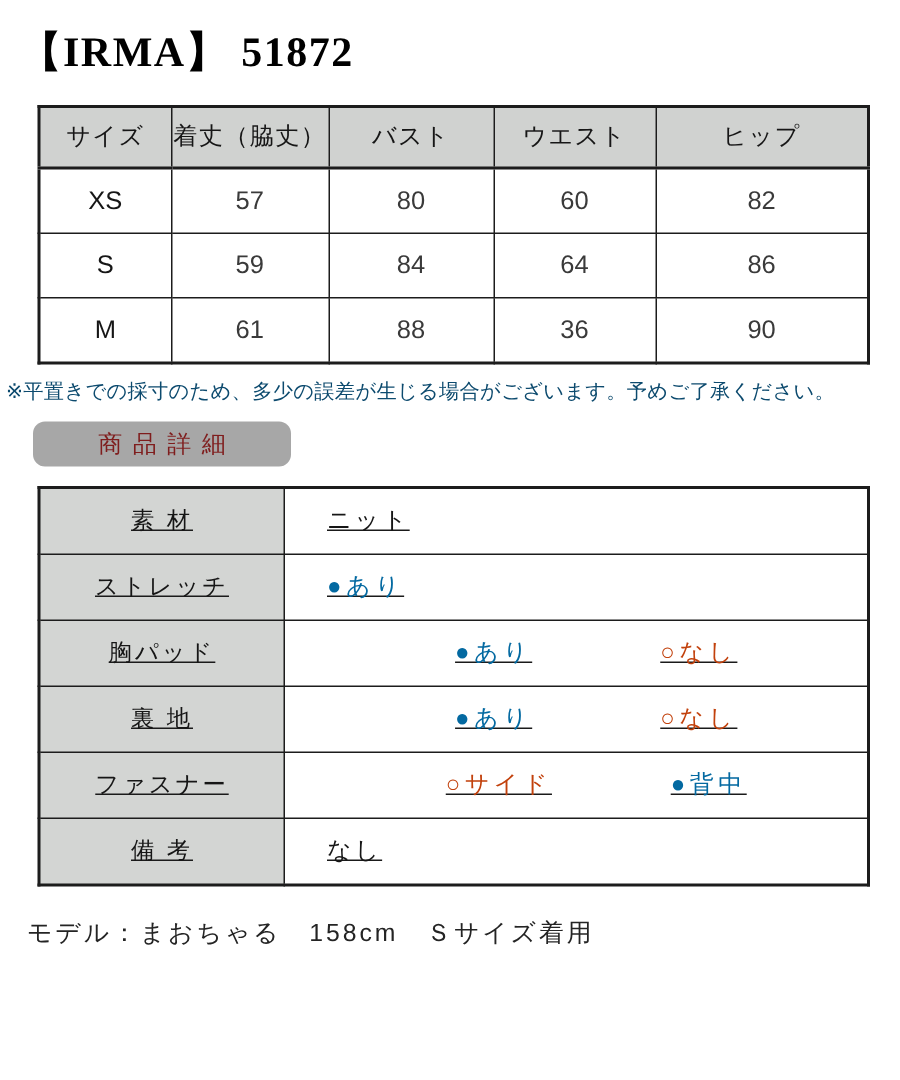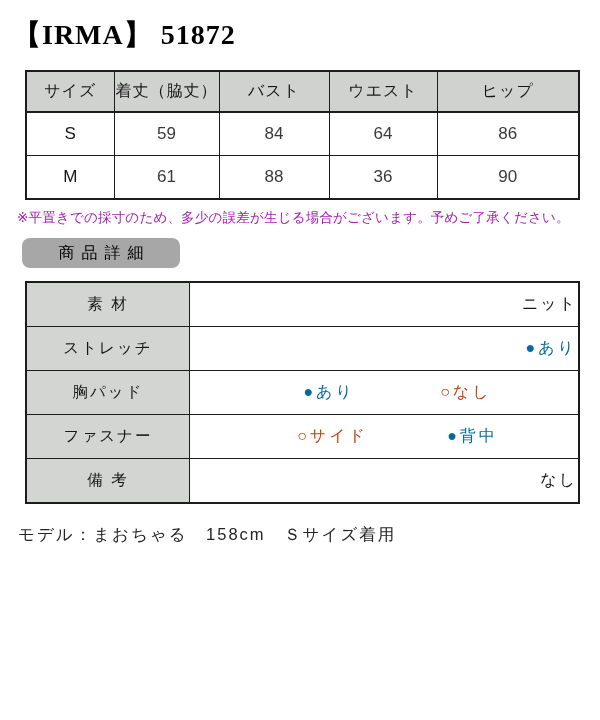--- a/index.html
+++ b/index.html
@@ -28,46 +28,46 @@
   }
   .size-table th{
     background:#d0d2d0;height:37px;font-size:16px;font-weight:500;
     color:#161616;letter-spacing:1px;border-bottom:2.5px solid #1c1c1c;
   }
   .size-table td{height:40px;font-size:17px;color:#3a3a3a;}
   .size-table td.size-name{color:#161616;font-size:17px;}
 
   
   .size-note{
-    margin:9px 0 0 17px;font-size:13.5px;color:#a21caf;letter-spacing:0.2px;
+    margin:9px 0 0 4px;font-size:13.5px;color:#0c4a6e;letter-spacing:0.2px;
   }
 
   
   .badge{
-    margin:11px 0 0 22px;width:158px;height:30px;
+    margin:11px 0 0 22px;width:172px;height:30px;
     background:#a7a7a7;border-radius:8px;
     display:flex;align-items:center;justify-content:center;
-    color:#000000;font-size:16px;letter-spacing:7px;text-indent:7px;
+    color:#7f1d1d;font-size:16px;letter-spacing:7px;text-indent:7px;
   }
   .badge.model{margin:16px 0 0 18px;}
 
   
   .details-table{
     margin:13px 0 0 25px;width:555px;
-    border:2px solid #1c1c1c;table-layout:fixed;
+    border:2px solid #1c1c1c;table-layout:fixed;text-decoration:underline;
   }
   .details-table td{
     border:1.5px solid #1c1c1c;height:41px;vertical-align:middle;
   }
   .details-table td.dlabel{
     width:160px;background:#d3d5d3;text-align:center;
     font-size:15.5px;color:#161616;letter-spacing:2px;
   }
   .details-table td.dvalue{
-    text-align:right;font-size:16px;color:#161616;letter-spacing:2px;padding-left:28px;
+    text-align:left;font-size:16px;color:#161616;letter-spacing:2px;padding-left:28px;
   }
   .opts{display:flex;justify-content:space-evenly;align-items:center;}
   .opt{letter-spacing:3px;font-size:16px;}
   .opt.on{color:#0369a1;}
   .opt.off{color:#c2410c;}
 
   
   .model-info{
     margin:20px 0 0 18px;font-size:16.5px;color:#242424;letter-spacing:2px;
   }
@@ -90,20 +90,27 @@
     <thead>
       <tr>
         <th>サイズ</th>
         <th>着丈（脇丈）</th>
         <th>バスト</th>
         <th>ウエスト</th>
         <th>ヒップ</th>
       </tr>
     </thead>
     <tbody>
+      <tr>
+        <td class="size-name">XS</td>
+        <td>57</td>
+        <td>80</td>
+        <td>60</td>
+        <td>82</td>
+      </tr>
       <tr>
         <td class="size-name">S</td>
         <td>59</td>
         <td>84</td>
         <td>64</td>
         <td>86</td>
       </tr>
       <tr>
         <td class="size-name">M</td>
         <td>61</td>
@@ -133,20 +140,29 @@
       <tr>
         <td class="dlabel">胸パッド</td>
         <td class="dvalue">
           <span class="opts">
             <span class="opt on">●あり</span>
             <span class="opt off">○なし</span>
           </span>
         </td>
       </tr>
       <tr>
+        <td class="dlabel">裏 地</td>
+        <td class="dvalue">
+          <span class="opts">
+            <span class="opt on">●あり</span>
+            <span class="opt off">○なし</span>
+          </span>
+        </td>
+      </tr>
+      <tr>
         <td class="dlabel">ファスナー</td>
         <td class="dvalue">
           <span class="opts">
             <span class="opt off">○サイド</span>
             <span class="opt on">●背中</span>
           </span>
         </td>
       </tr>
       <tr>
         <td class="dlabel">備 考</td>

